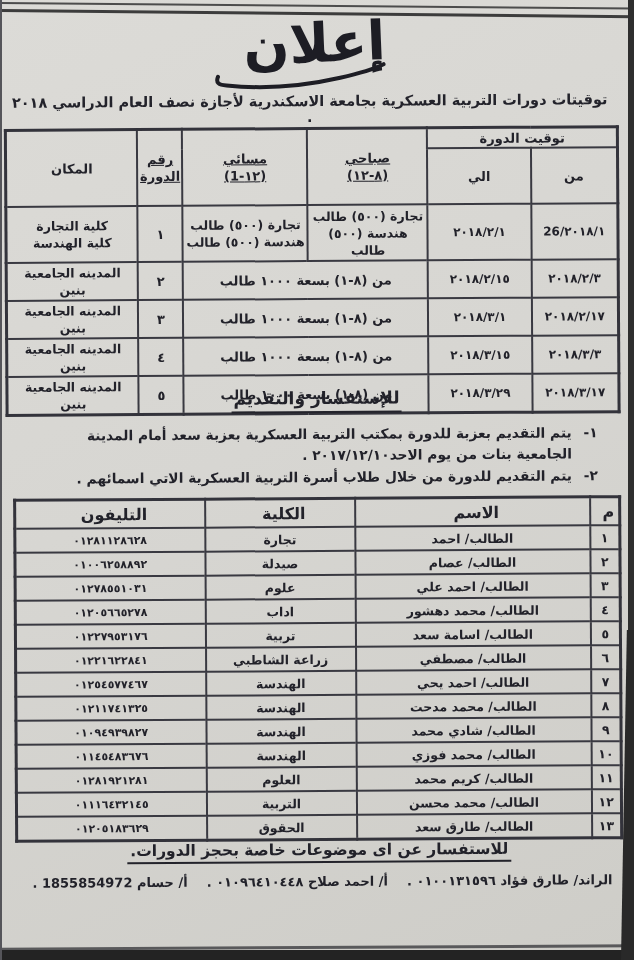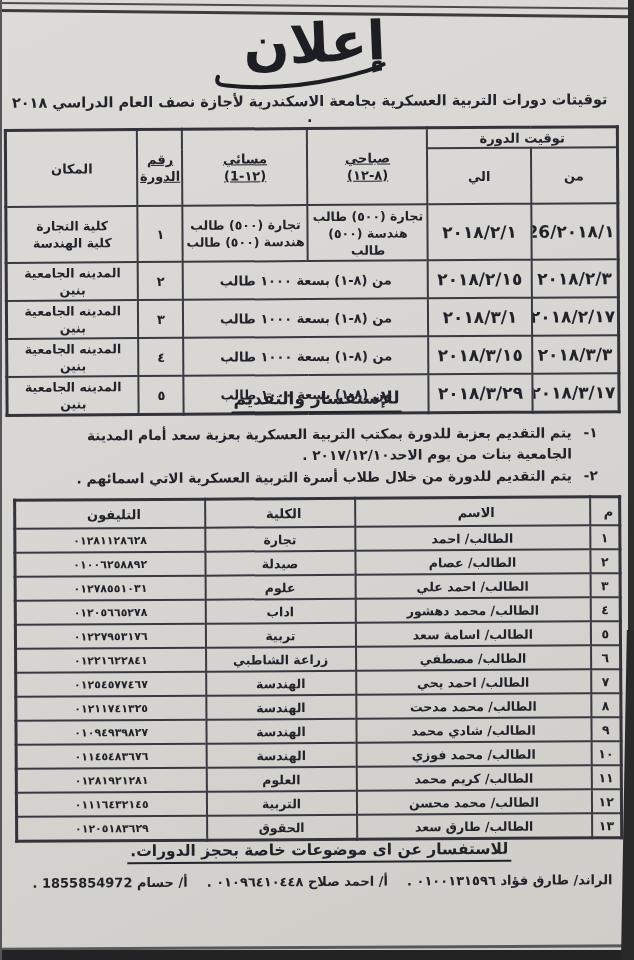--- a/index.html
+++ b/index.html
@@ -25,27 +25,27 @@
 
   
   table{border-collapse:collapse;table-layout:fixed;direction:rtl;}
   th,td{border:2px solid #393941;text-align:center;vertical-align:middle;padding:1px 2px;overflow:hidden;}
   .t1{position:absolute;top:127px;right:13px;width:612px;border:3px solid #33333b;font-size:13px;}
   .t1 thead .group-row th{height:18px;font-size:13px;padding:0;}
   .t1 thead .sub-row th{height:22px;font-size:13px;padding:16px;}
   .t1 .hl{display:block;line-height:17px;text-decoration:underline;}
   .t1 tbody tr.big td{height:52px;}
   .t1 tbody tr.small td{height:27px;}
-  .t1 .date{font-size:17px;letter-spacing:1px;white-space:nowrap;margin-left:48px;}
+  .t1 .date{font-size:12px;letter-spacing:1px;white-space:nowrap;margin-left:48px;}
   .t1 .fac,.t1 .place{font-size:12.5px;line-height:17px;}
   .t1 .session{font-size:13px;}
   .t1 .cnum{font-size:13px;}
 
   .t2{position:absolute;top:497px;right:13px;width:605px;border:3px solid #33333b;font-size:12.5px;}
-  .t2 th{height:24px;font-size:13px;padding-left:10px;}
+  .t2 th{height:24px;font-size:16px;padding-left:10px;}
   .t2 td{height:20px;}
   .t2 .phone{font-size:11px;letter-spacing:2.5px;white-space:nowrap;}
   .t2 .sname{font-size:12.5px;}
 
   
   .info-heading{position:absolute;top:388px;left:0;right:0;text-align:center;direction:rtl;}
   .info-heading span{display:inline-block;font-size:17px;border-bottom:2px solid #23232b;padding:0 2px 3px;}
   .info-item{position:absolute;right:36px;width:560px;display:flex;direction:rtl;font-size:13.8px;line-height:21px;}
   .info-item .inum{width:26px;flex-shrink:0;}
   .info-item .itext{flex:1;text-align:right;}

